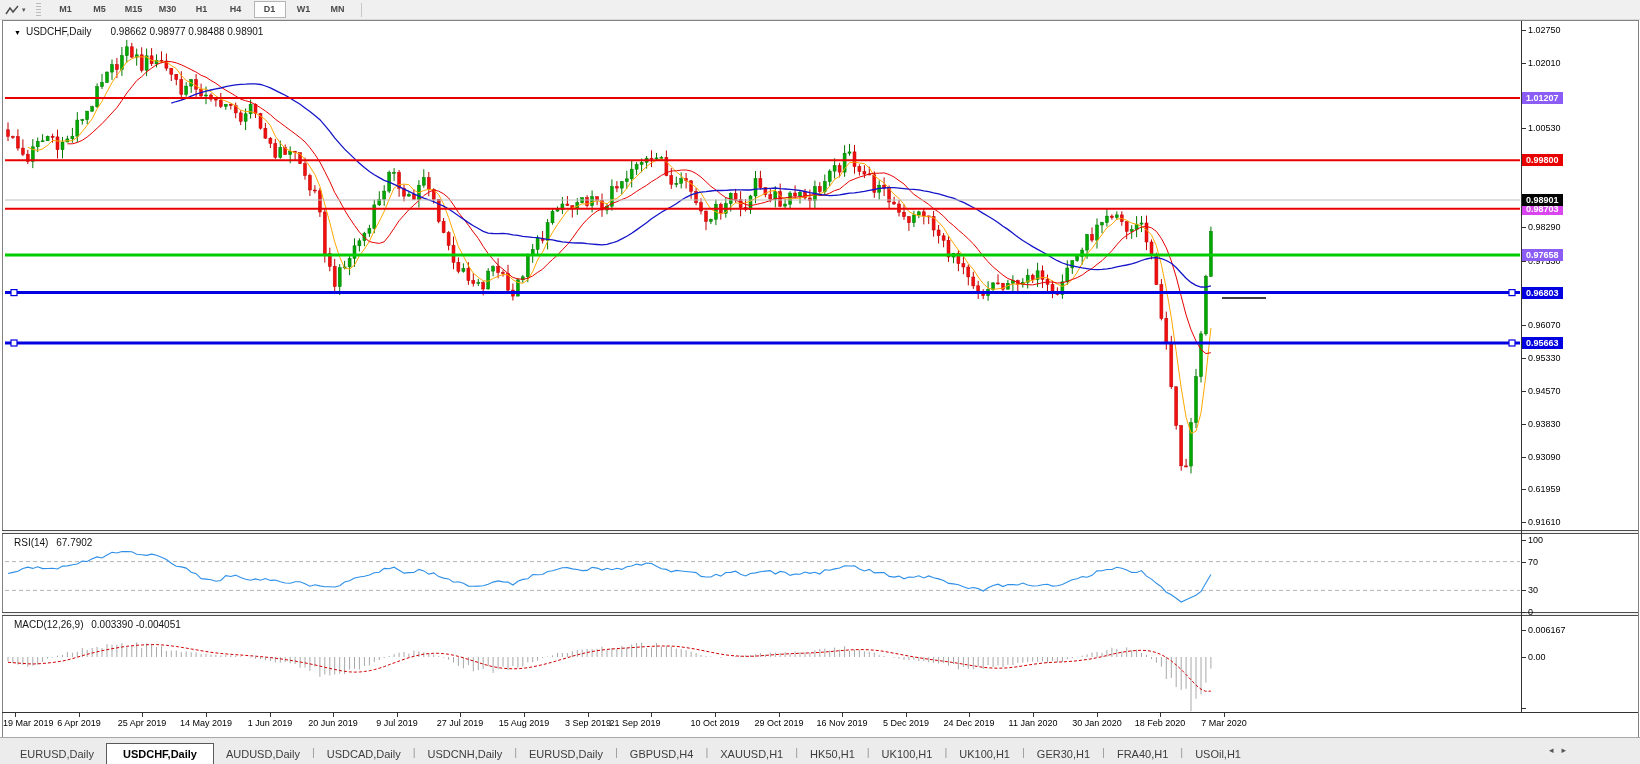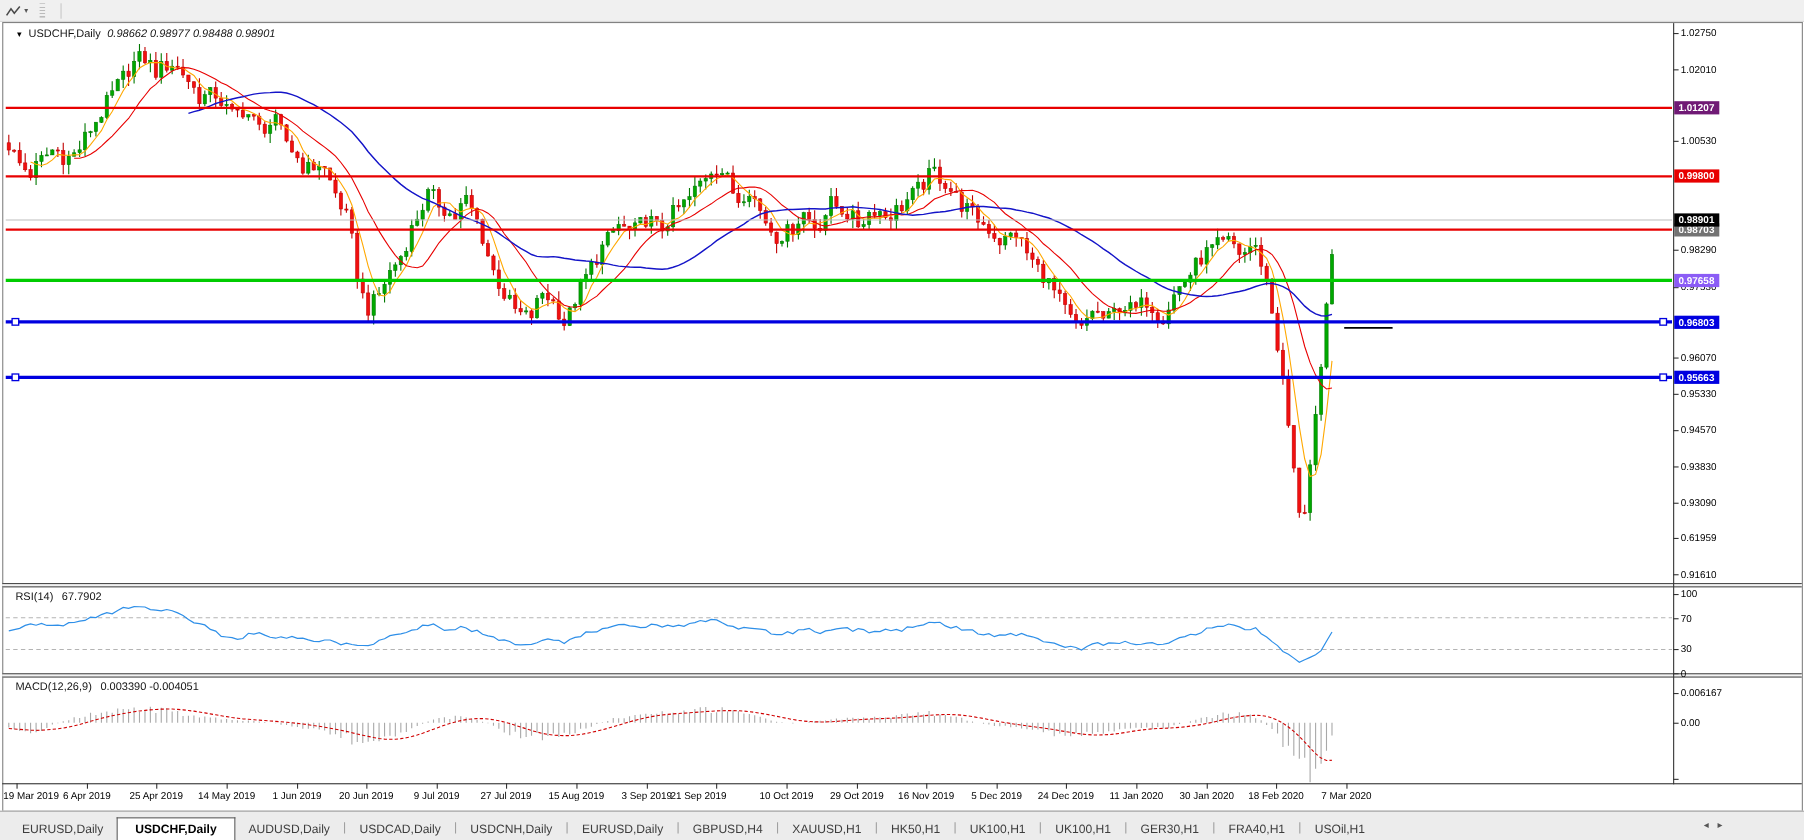--- a/index.html
+++ b/index.html
@@ -14,21 +14,21 @@
     font-weight:bold;color:#4a4a4a;margin:0 1px;padding:0 3px;border:1px solid transparent;cursor:default;}
   .tfbtn.active{background:#fdfdfd;border:1px solid #b4b4b4;}
   .tool-sep{width:1px;height:14px;background:#c8c8c8;margin:0 6px;}
   #chart-window{position:absolute;left:2px;top:20px;width:1635px;height:716px;
     border:1px solid #828282;background:#fff;}
   .panel-split{position:absolute;left:2px;width:1636px;height:4px;background:#f2f2f2;
     border-top:1px solid #4d4d4d;border-bottom:1px solid #4d4d4d;box-sizing:border-box;}
   #bottom-axis-line{position:absolute;left:2px;top:712px;width:1636px;height:1px;background:#333;}
   #axis-vline{position:absolute;left:1521px;top:21px;width:1px;height:692px;background:#333;}
   #title-row{position:absolute;left:14px;top:26px;font-size:10px;color:#141414;}
-  #title-row .num{margin-left:6px;font-style:italic;}
+  #title-row .num{margin-left:19px;}
   .sym-caret{font-size:7px;color:#000;margin-right:5px;}
   .ind-label{position:absolute;left:14px;font-size:10px;color:#141414;}
   svg{position:absolute;}
   .ticklab{position:absolute;left:1528px;font-size:9px;color:#000;height:10px;line-height:10px;}
   .tickmark{position:absolute;left:1521px;width:5px;height:1px;background:#333;}
   .pricetag{position:absolute;left:1522px;font-size:9px;font-weight:bold;color:#fff;
     padding:1px 4px;height:10px;line-height:10px;}
   .datelab{position:absolute;top:718px;font-size:9px;color:#000;white-space:nowrap;}
   .datetick{position:absolute;top:712px;width:1px;height:5px;background:#333;}
   #tabbar{position:absolute;left:0;top:737px;width:1640px;height:27px;background:#ececec;
@@ -43,20 +43,31 @@
 <body>
 
 <div id="toolbar">
   <span class="tool-icon">
     <svg width="16" height="14" style="position:static">
       <polyline points="2,11 6,5 9,9 14,3" fill="none" stroke="#4a4a4a" stroke-width="1.4"></polyline>
     </svg>
   </span>
   <span class="caret">▾</span>
   <span class="grip"></span>
+  <span id="tf-buttons" style="display: flex;">
+      <span class="tfbtn">M1</span>
+      <span class="tfbtn">M5</span>
+      <span class="tfbtn">M15</span>
+      <span class="tfbtn">M30</span>
+      <span class="tfbtn">H1</span>
+      <span class="tfbtn">H4</span>
+      <span class="tfbtn active">D1</span>
+      <span class="tfbtn">W1</span>
+      <span class="tfbtn">MN</span>
+    </span>
   <span class="tool-sep"></span>
 </div>
 
 <div id="chart-window"></div>
 
 <div id="title-row">
   <span class="sym-caret">▼</span><span>USDCHF,Daily</span><span class="num">0.98662 0.98977 0.98488 0.98901</span>
 </div>
 
 <svg id="main-svg" style="left:5px;top:22px" width="1515" height="508">
@@ -845,23 +856,23 @@
     <div class="tickmark" style="top:391px"></div>
     <div class="ticklab" style="top:386px">0.94570</div>
     <div class="tickmark" style="top:424px"></div>
     <div class="ticklab" style="top:419px">0.93830</div>
     <div class="tickmark" style="top:457px"></div>
     <div class="ticklab" style="top:452px">0.93090</div>
     <div class="tickmark" style="top:489px"></div>
     <div class="ticklab" style="top:484px">0.61959</div>
     <div class="tickmark" style="top:522px"></div>
     <div class="ticklab" style="top:517px">0.91610</div>
-    <div class="pricetag" style="top:92px;background:#701a75">1.01207</div>
+    <div class="pricetag" style="top:92px;background:#8b5cf6">1.01207</div>
     <div class="pricetag" style="top:154px;background:#E80000">0.99800</div>
-    <div class="pricetag" style="top:203px;background:#737373">0.98703</div>
+    <div class="pricetag" style="top:203px;background:#d946ef">0.98703</div>
     <div class="pricetag" style="top:249px;background:#8b5cf6">0.97658</div>
     <div class="pricetag" style="top:287px;background:#0000E0">0.96803</div>
     <div class="pricetag" style="top:337px;background:#0000E0">0.95663</div>
     <div class="pricetag" style="top:194px;background:#000">0.98901</div>
     <div class="tickmark" style="top:540px"></div>
     <div class="ticklab" style="top:535px">100</div>
     <div class="tickmark" style="top:562px"></div>
     <div class="ticklab" style="top:557px">70</div>
     <div class="tickmark" style="top:590px"></div>
     <div class="ticklab" style="top:585px">30</div>

